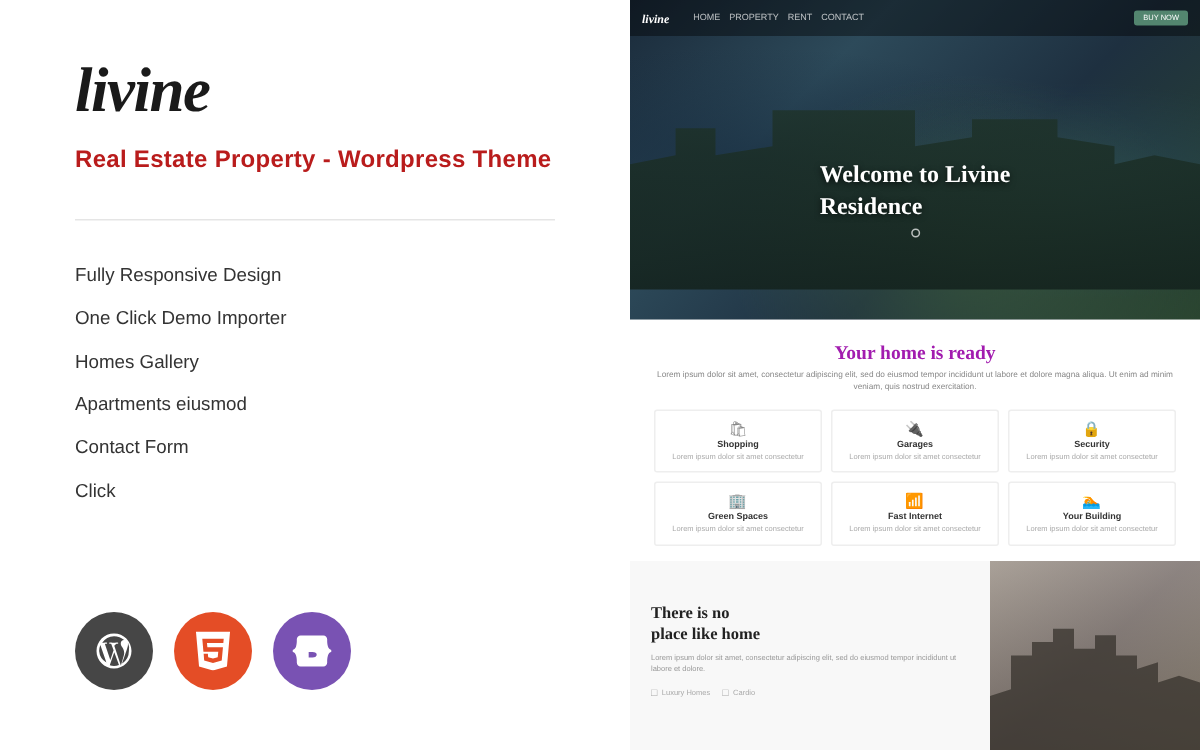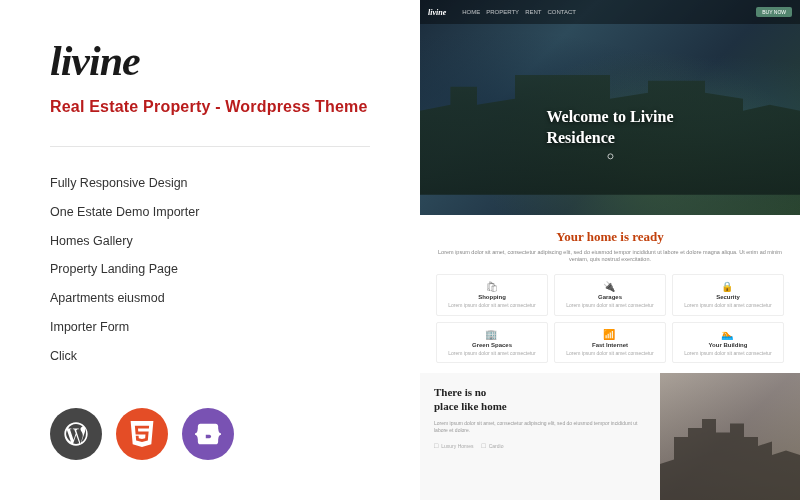--- a/index.html
+++ b/index.html
@@ -217,21 +217,21 @@
     
     .preview-features {
       background: #ffffff;
       padding: 14px 16px 10px;
       flex: 1;
     }
 
     .preview-features h2 {
       text-align: center;
       font-size: 13px;
-      color: #c2410c;
+      color: #a21caf;
       font-family: Georgia, serif;
       margin-bottom: 4px;
     }
 
     .preview-features p {
       text-align: center;
       font-size: 5.5px;
       color: #888;
       font-family: Arial, sans-serif;
       margin-bottom: 10px;
@@ -283,20 +283,21 @@
       background: #f8f8f8;
       padding: 12px 14px;
     }
 
     .preview-bottom-left h3 {
       font-size: 11px;
       color: #222;
       font-family: Georgia, serif;
       line-height: 1.3;
       margin-bottom: 6px;
+      margin-top: 16px;
     }
 
     .preview-bottom-left p {
       font-size: 5px;
       color: #999;
       font-family: Arial, sans-serif;
       line-height: 1.4;
       margin-bottom: 8px;
     }
 
@@ -350,25 +351,24 @@
   </style>
 </head>
 <body>
 
 <div class="left-panel">
   <div class="brand-title">livine</div>
   <div class="tagline">Real Estate Property - Wordpress Theme</div>
   <div class="divider"></div>
   <ul class="features-list">
     <li>Fully Responsive Design</li>
-    <li>One Estate Demo Importer</li>
+    <li>One Click Demo Importer</li>
     <li>Homes Gallery</li>
-    <li>Property Landing Page</li>
     <li>Apartments eiusmod</li>
-    <li>Importer Form</li>
+    <li>Contact Form</li>
     <li>Click</li>
   </ul>
 
   <div class="badges">
     <div class="badge-wp">
       <svg width="28" height="28" viewBox="0 0 24 24" fill="white">
         <path d="M12 2C6.477 2 2 6.477 2 12s4.477 10 10 10 10-4.477 10-10S17.523 2 12 2zM3.5 12c0-1.232.254-2.403.7-3.468L7.648 18.6A8.514 8.514 0 013.5 12zm8.5 8.5a8.497 8.497 0 01-2.42-.351l2.571-7.47 2.634 7.217c.017.042.037.08.059.117A8.497 8.497 0 0112 20.5zm1.172-12.532c.51-.027.97-.08.97-.08.457-.054.403-.727-.054-.7 0 0-1.372.108-2.26.108-.833 0-2.233-.108-2.233-.108-.457-.027-.511.673-.054.7 0 0 .433.053.89.08l1.322 3.62-1.858 5.573-3.091-9.193c.51-.027.97-.08.97-.08.457-.054.403-.727-.054-.7 0 0-1.372.108-2.26.108a9.34 9.34 0 01-.22-.004A8.5 8.5 0 0112 3.5c2.231 0 4.269.859 5.788 2.263-.037-.002-.073-.006-.11-.006-1.064 0-1.818.926-1.818 1.92 0 .89.514 1.645 1.06 2.533.41.72.892 1.645.892 2.977 0 .924-.355 1.997-.82 3.492l-1.074 3.588-3.746-11.299zm3.557 10.716l2.615-7.561c.488-1.22.65-2.196.65-3.065 0-.315-.02-.607-.059-.88A8.5 8.5 0 0120.5 12a8.497 8.497 0 01-3.771 7.084z"></path>
       </svg>
     </div>
     <div class="badge-html">

